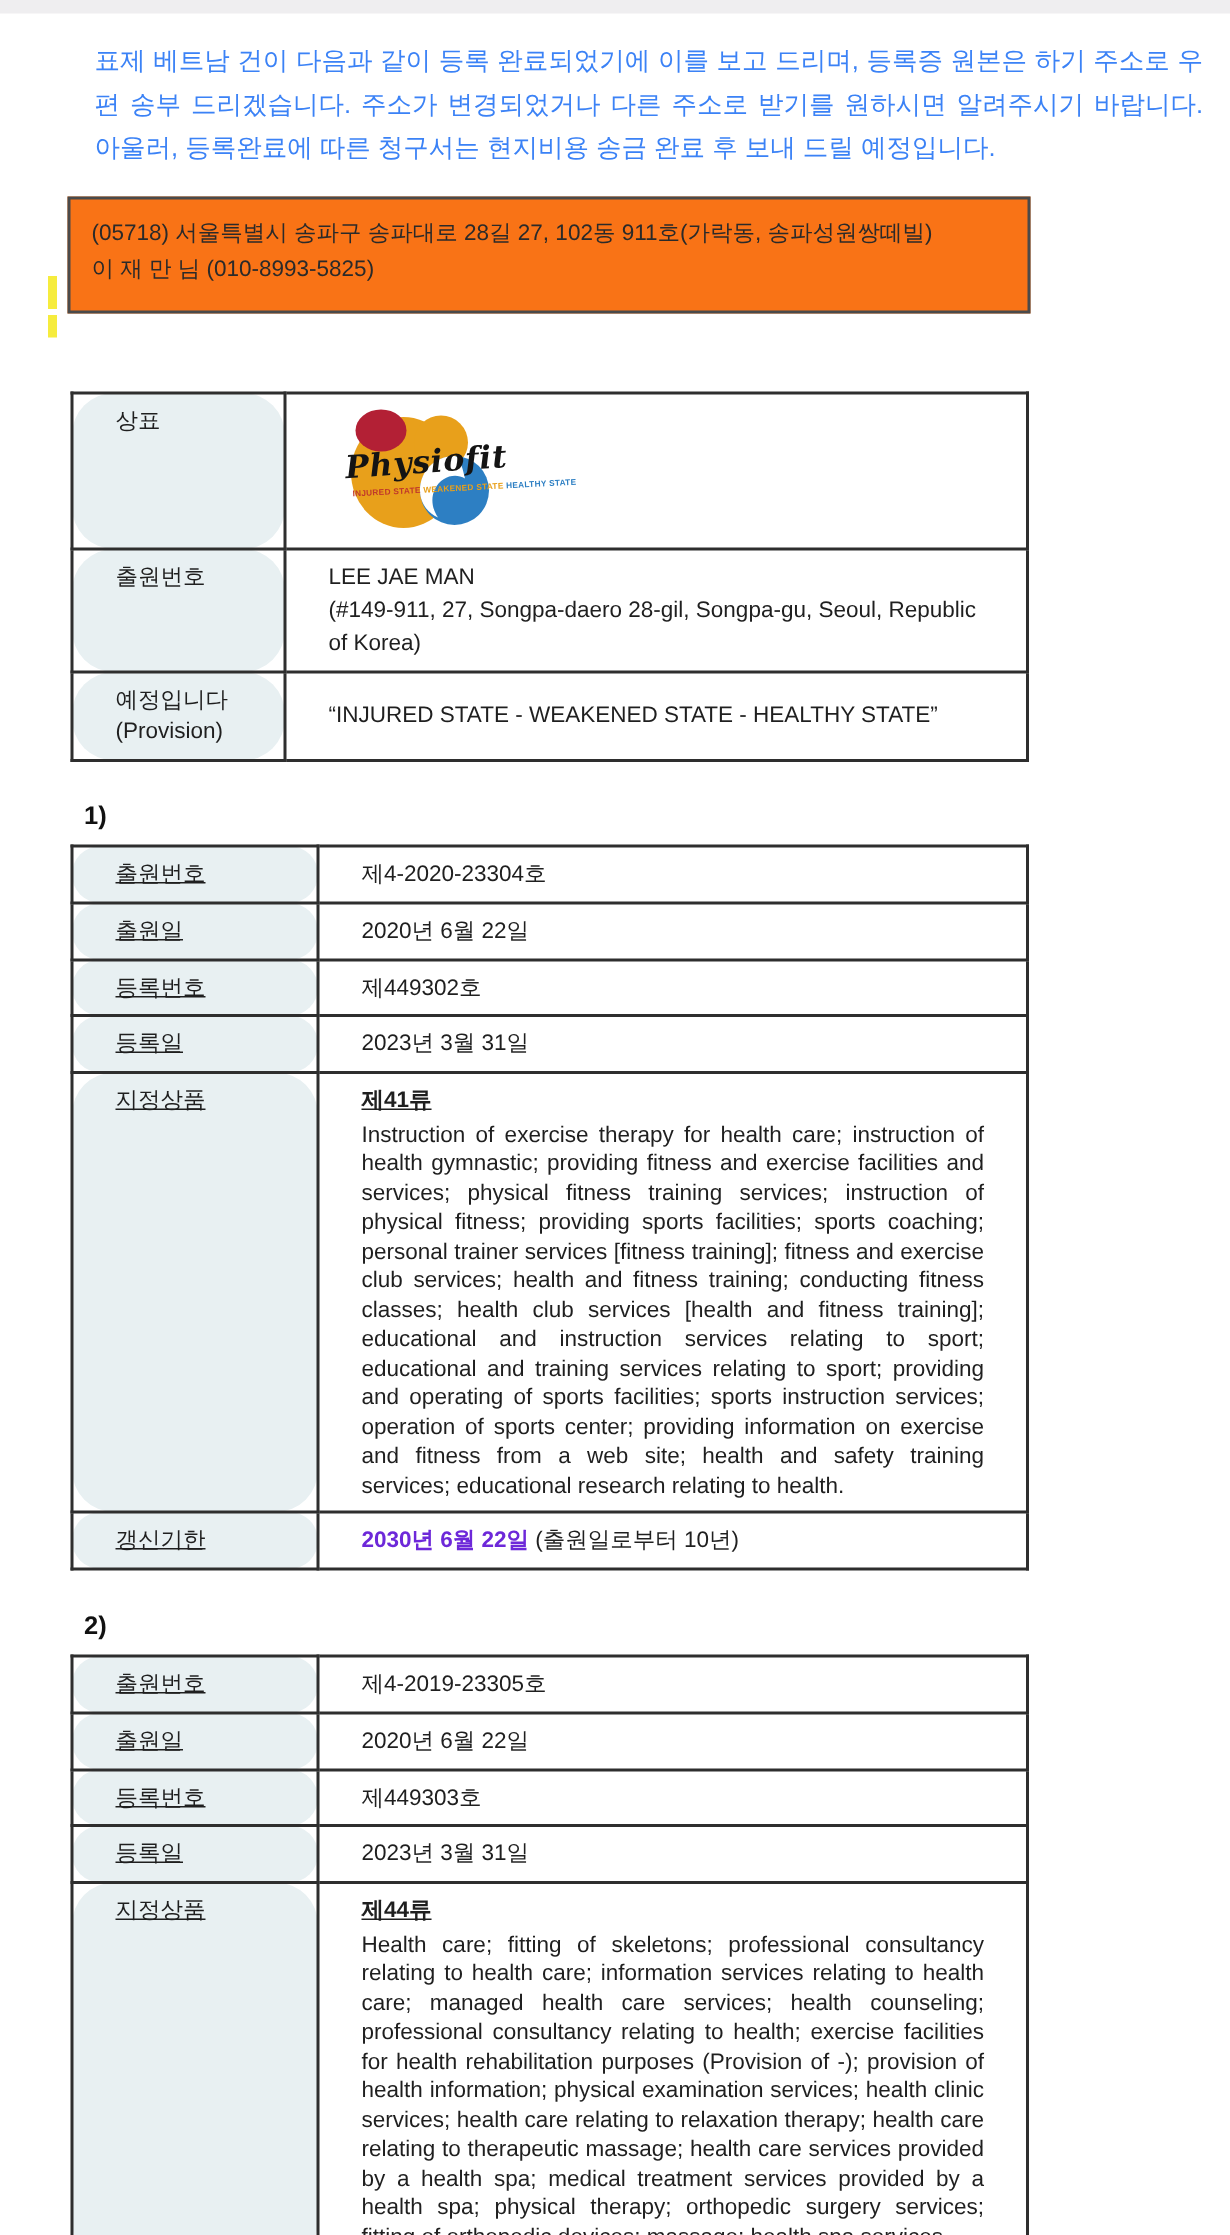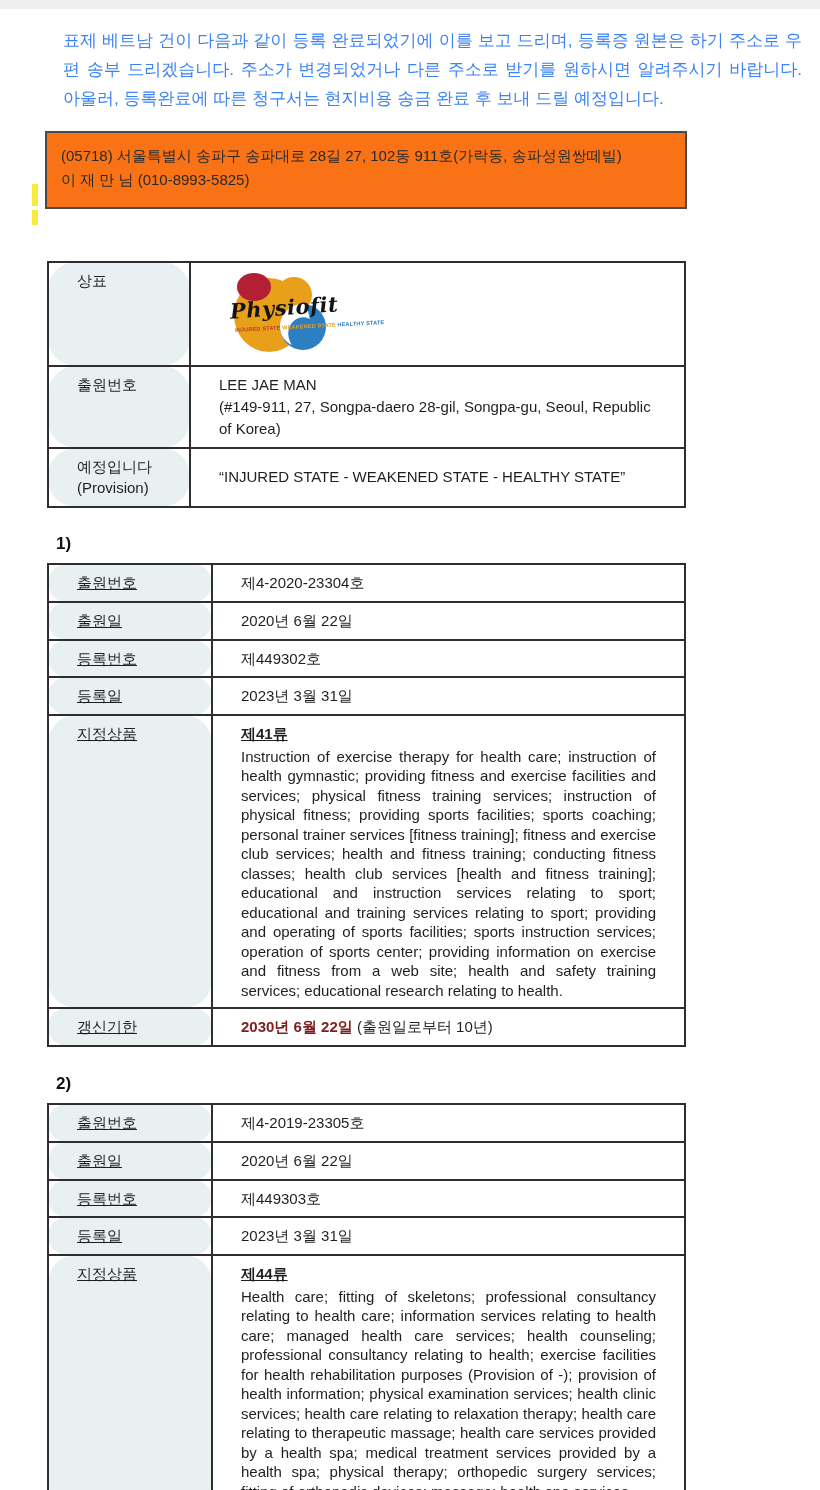--- a/index.html
+++ b/index.html
@@ -61,21 +61,21 @@
 
   .sec-head {
     margin:0 0 9px 56px;
     font-size:17px; font-weight:bold; color:#111;
   }
   .sec1-head { margin-top:26px; }
   .sec2-head { margin-top:27px; }
 
   .goods-class { font-weight:bold; text-decoration:underline; display:inline-block; margin-bottom:2px; }
   .goods-text { text-align:justify; line-height:1.3; }
-  .renew-date { color:#7f1d1d; font-weight:bold; }
+  .renew-date { color:#6d28d9; font-weight:bold; }
 
   
   .logo { position:relative; width:114px; height:86px; margin:1px 0 1px 8px; }
   .logo svg { position:absolute; left:0; top:0; }
   .logo-title {
     position:absolute; left:3px; top:22px;
     font-family:"DejaVu Serif","Liberation Serif",serif;
     font-style:italic; font-weight:bold;
     font-size:21px; color:#141414;
     transform:rotate(-4deg);

